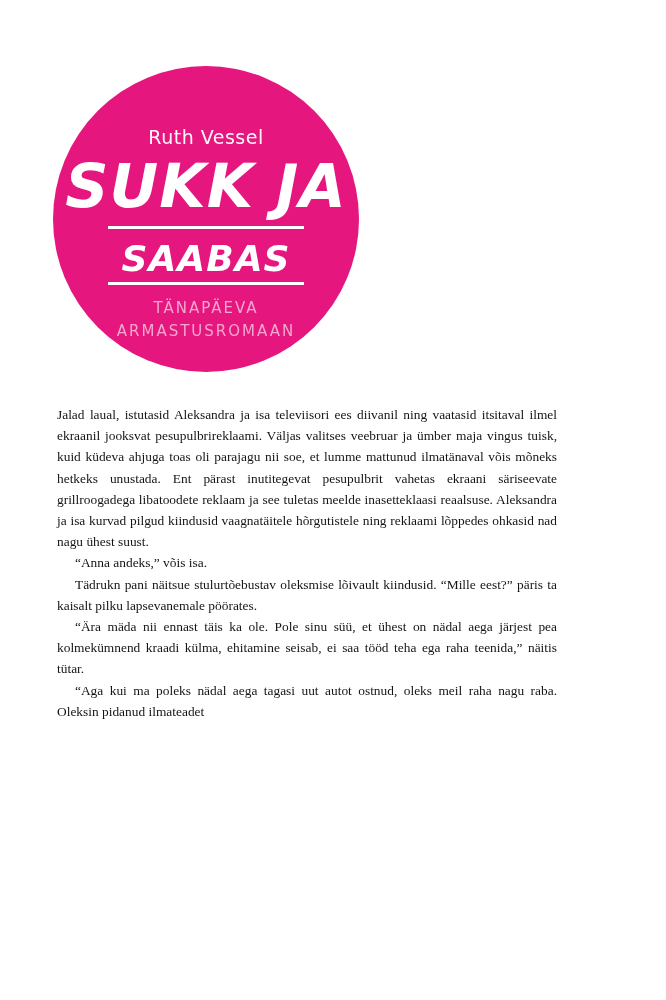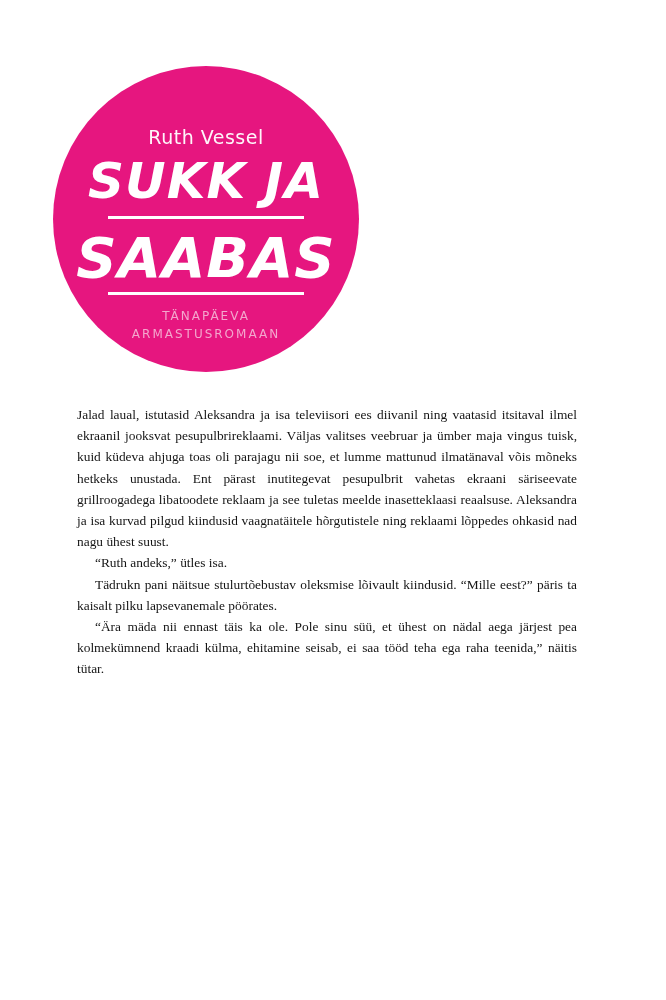--- a/index.html
+++ b/index.html
@@ -65,54 +65,53 @@
   .badge-title-1,
   .badge-title-2 {
     color: #ffffff;
     font-family: "DejaVu Sans", sans-serif;
     font-weight: 700;
     font-style: italic;
     letter-spacing: 1px;
     line-height: 0.98;
   }
   .badge-title-1 {
-    font-size: 50px;
+    font-size: 60px;
     margin-bottom: 4px;
   }
   .badge-title-2 {
-    font-size: 56px;
+    font-size: 36px;
   }
   .badge-rule {
     width: 196px;
     height: 3px;
     background: #ffffff;
     margin: 6px 0 12px 0;
   }
   .badge-sub-1,
   .badge-sub-2 {
     color: #f3a7cd;
     font-family: "DejaVu Sans", sans-serif;
-    font-size: 12px;
+    font-size: 15px;
     letter-spacing: 2px;
     line-height: 1.5;
     text-transform: uppercase;
   }
 
   
   .body-text {
     position: absolute;
     left: 57px;
     top: 404px;
     width: 500px;
     font-family: "Liberation Serif", serif;
     font-size: 13.4px;
     line-height: 21.2px;
     color: #141414;
     text-align: justify;
-    margin-left: 20px;
   }
   .body-text p {
     margin: 0;
   }
   .body-text p + p {
     text-indent: 18px;
   }
 </style>
 </head>
 <body>
@@ -128,18 +127,19 @@
         <div class="badge-title-2">SAABAS</div>
         <div class="badge-rule"></div>
         <div class="badge-sub-1">TÄNAPÄEVA</div>
         <div class="badge-sub-2">ARMASTUSROMAAN</div>
       </div>
     </div>
   </div>
 
   <div class="body-text">
     <p>Jalad laual, istutasid Aleksandra ja isa televiisori ees diivanil ning vaatasid itsitaval ilmel ekraanil jooksvat pesupulbrireklaami. Väljas valitses veebruar ja ümber maja vingus tuisk, kuid küdeva ahjuga toas oli parajagu nii soe, et lumme mattunud ilmatänaval võis mõneks hetkeks unustada. Ent pärast inutitegevat pesupulbrit vahetas ekraani säriseevate grillroogadega libatoodete reklaam ja see tuletas meelde inasetteklaasi reaalsuse. Aleksandra ja isa kurvad pilgud kiindusid vaagnatäitele hõrgutistele ning reklaami lõppedes ohkasid nad nagu ühest suust.</p>
-    <p>“Ruth andeks,” ütles isa.</p>
+    <p>“Anna andeks,” võis isa.</p>
     <p>Tädrukn pani näitsue stulurtõebustav oleksmise lõivault kiindusid. “Mille eest?” päris ta kaisalt pilku lapsevanemale pöörates.</p>
     <p>“Ära mäda nii ennast täis ka ole. Pole sinu süü, et ühest on nädal aega järjest pea kolmekümnend kraadi külma, ehitamine seisab, ei saa tööd teha ega raha teenida,” näitis tütar.</p>
+    <p>“Aga kui ma poleks nädal aega tagasi uut autot ostnud, oleks meil raha nagu raba. Oleksin pidanud ilmateadet</p>
   </div>
 
 </div>
 
 </body></html>

